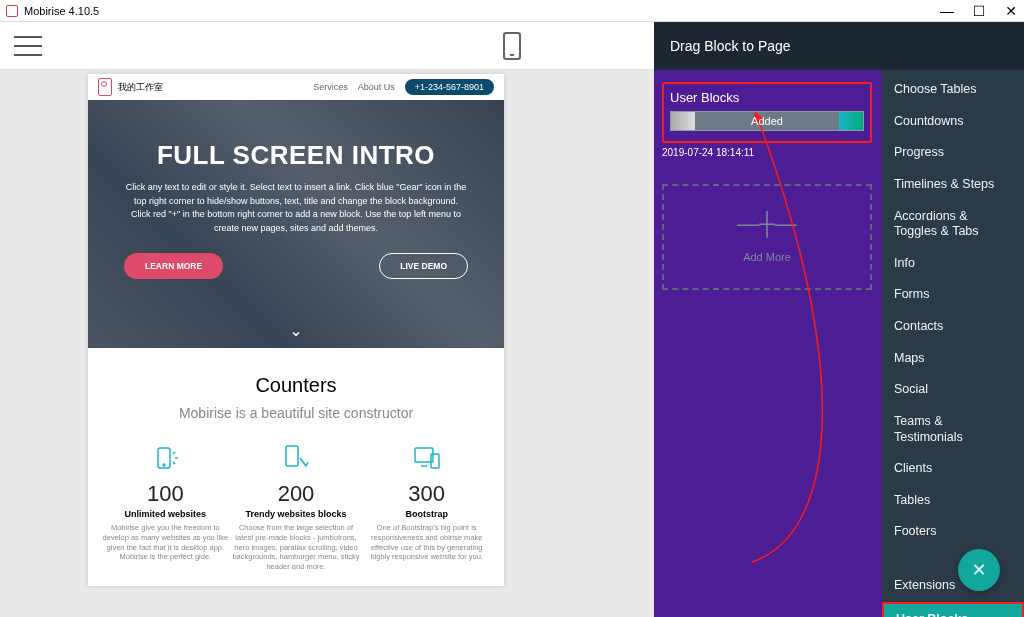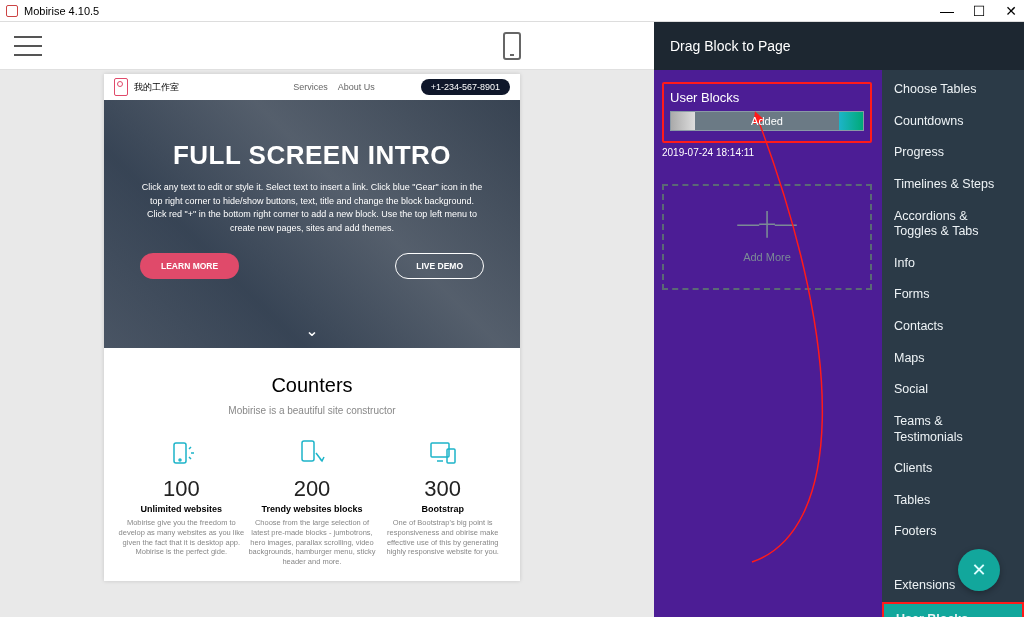--- a/index.html
+++ b/index.html
@@ -16,40 +16,40 @@
   .topbar { height: 48px; background: #fff; border-bottom: 1px solid #e0e0e0; display: flex; align-items: center; justify-content: space-between; padding: 0 14px; }
   .hamburger { width: 28px; height: 20px; display: flex; flex-direction: column; justify-content: space-between; cursor: pointer; }
   .hamburger span { height: 2px; background: #555; }
   .device-icon { width: 18px; height: 28px; border: 2px solid #666; border-radius: 3px; position: relative; }
   .device-icon::after { content: ""; position: absolute; bottom: 2px; left: 50%; transform: translateX(-50%); width: 4px; height: 2px; background: #666; }
 
   
   .workspace { position: absolute; top: 70px; left: 0; right: 0; bottom: 0; background: #e9e9e9; overflow: hidden; }
 
   
-  .preview { position: absolute; top: 4px; left: 104px; width: 416px; background: #fff; box-shadow: 0 0 4px rgba(0,0,0,0.15); }
+  .preview { position: absolute; top: 4px; left: 88px; width: 416px; background: #fff; box-shadow: 0 0 4px rgba(0,0,0,0.15); }
   .preview-header { height: 26px; display: flex; align-items: center; justify-content: space-between; padding: 0 10px; font-size: 9px; }
   .preview-header .left { display: flex; align-items: center; gap: 6px; }
   .logo-sq { width: 14px; height: 18px; border: 1px solid #e04a6a; border-radius: 2px; position: relative; }
   .logo-sq::after { content:""; position:absolute; left:2px; top:2px; width:4px; height:4px; border:1px solid #e04a6a; border-radius:50%; }
   .preview-header .nav { display: flex; align-items: center; gap: 10px; color: #666; }
-  .phone-pill { background: #0f172a; color: #fff; padding: 3px 10px; border-radius: 12px; font-size: 9px; margin-left: 36px; }
+  .phone-pill { background: #0c4a6e; color: #fff; padding: 3px 10px; border-radius: 12px; font-size: 9px; }
 
   .hero { position: relative; height: 248px; overflow: hidden; color: #fff; text-align: center; padding: 24px 36px 12px; background: linear-gradient(rgba(20,30,44,0.6),rgba(20,30,44,0.6)), linear-gradient(45deg,#9aa7b8 0,#6c7d92 30%,#b6c0cc 60%,#6c7a8a 100%); }
   .hero h1 { font-size: 26px; font-weight: 800; letter-spacing: 0.5px; margin: 16px 0 10px; }
   .hero p { font-size: 9px; line-height: 1.5; max-width: 360px; margin: 0 auto 18px; }
   .hero-btns { display: flex; justify-content: space-between; }
   .btn { font-size: 8.5px; font-weight: 600; padding: 7px 20px; border-radius: 18px; border: 1px solid transparent; }
   .btn-primary { background: #e04a6a; color: #fff; }
   .btn-outline { border-color: #fff; color: #fff; background: transparent; }
   .scroll-indicator { position: absolute; bottom: 8px; left: 50%; transform: translateX(-50%); font-size: 16px; color: #fff; }
 
   .counters { padding: 26px 12px 14px; text-align: center; }
   .counters h2 { font-size: 20px; font-weight: 400; margin-bottom: 8px; }
-  .counters .sub { font-size: 10px; color: #888; margin-bottom: 22px; }
+  .counters .sub { font-size: 14px; color: #888; margin-bottom: 22px; }
   .counter-row { display: flex; }
   .counter-col { flex: 1; font-size: 8.5px; }
   .counter-col .ico { height: 30px; display: flex; align-items: center; justify-content: center; margin-bottom: 8px; }
   .counter-col .ico svg { width: 32px; height: 28px; stroke: #1db4c9; fill: none; stroke-width: 1.5; }
   .counter-col .num { font-size: 22px; font-weight: 300; color: #222; margin-bottom: 2px; }
   .counter-col .ttl { font-size: 9px; font-weight: 700; margin-bottom: 4px; }
   .counter-col .desc { font-size: 7.5px; color: #888; line-height: 1.3; }
 
   
   .panel { position: absolute; top: 70px; right: 0; bottom: 0; width: 370px; background: #4c1d95; color: #fff; display: flex; }

